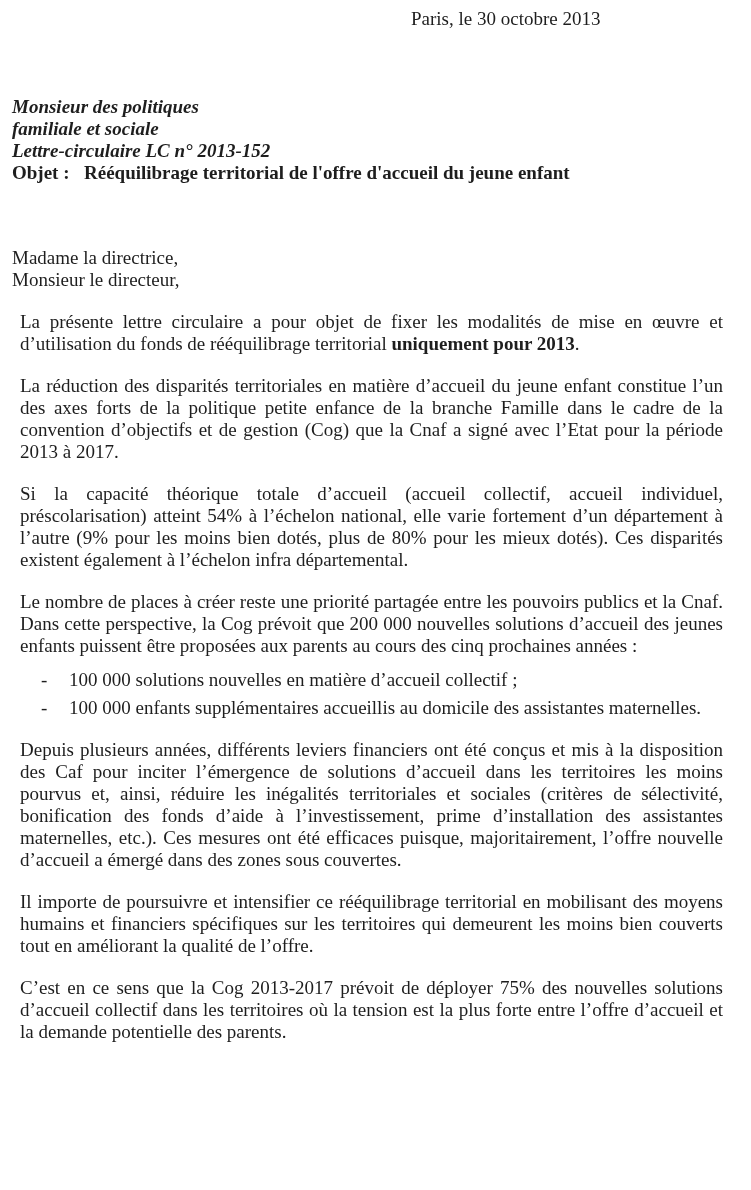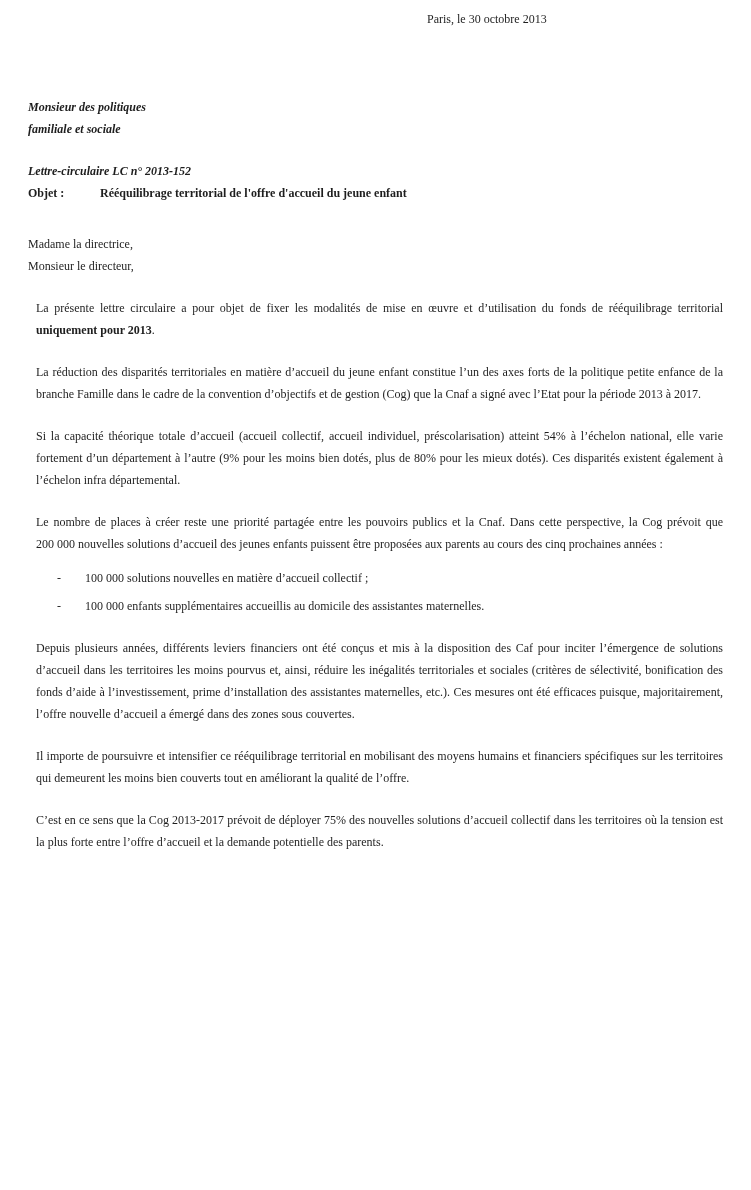--- a/index.html
+++ b/index.html
@@ -1,37 +1,37 @@
 <!DOCTYPE html>
 <html lang="fr"><head>
 <meta charset="utf-8">
 <style>
   html, body { margin: 0; padding: 0; background: #ffffff; }
   .page {
     position: relative;
     width: 751px;
     height: 1190px;
     box-sizing: border-box;
-    padding: 8px 28px 0 28px;
+    padding: 8px 28px 0 12px;
     background: #ffffff;
     color: #1e1e1e;
     font-family: "Liberation Serif", serif;
-    font-size: 12px;
+    font-size: 19px;
     line-height: 22px;
     overflow: hidden;
   }
   .date-line { margin-left: 399px; white-space: nowrap; }
   .sender-block { margin-top: 66px; font-weight: bold; font-style: italic; }
-  .ref-row { margin-top: 20px; display: flex; align-items: flex-start; }
+  .ref-row { display: flex; align-items: flex-start; }
   .reference-line { font-weight: bold; font-style: italic; flex: 0 0 auto; }
   .recipient-block { margin-left: auto; width: 298px; }
   .subject-row { display: flex; }
   .subject-label { font-weight: bold; flex: 0 0 72px; }
   .subject-text { flex: 1 1 auto; font-weight: bold; }
-  .salutation-block { margin-top: 29px; }
+  .salutation-block { margin-top: 63px; }
   .body-paragraph { margin: 20px 0 0 8px; text-align: justify; }
   .bold-inline { font-weight: bold; }
   .bullet-list { margin: 12px 0 0 0; padding: 0; list-style: none; }
   .bullet-item { display: flex; padding-left: 29px; margin-top: 6px; text-align: left; }
   .bullet-item:first-child { margin-top: 0; }
   .bullet-dash { flex: 0 0 28px; }
   .bullet-text { flex: 1 1 auto; }
 </style>
 </head>
 <body>

